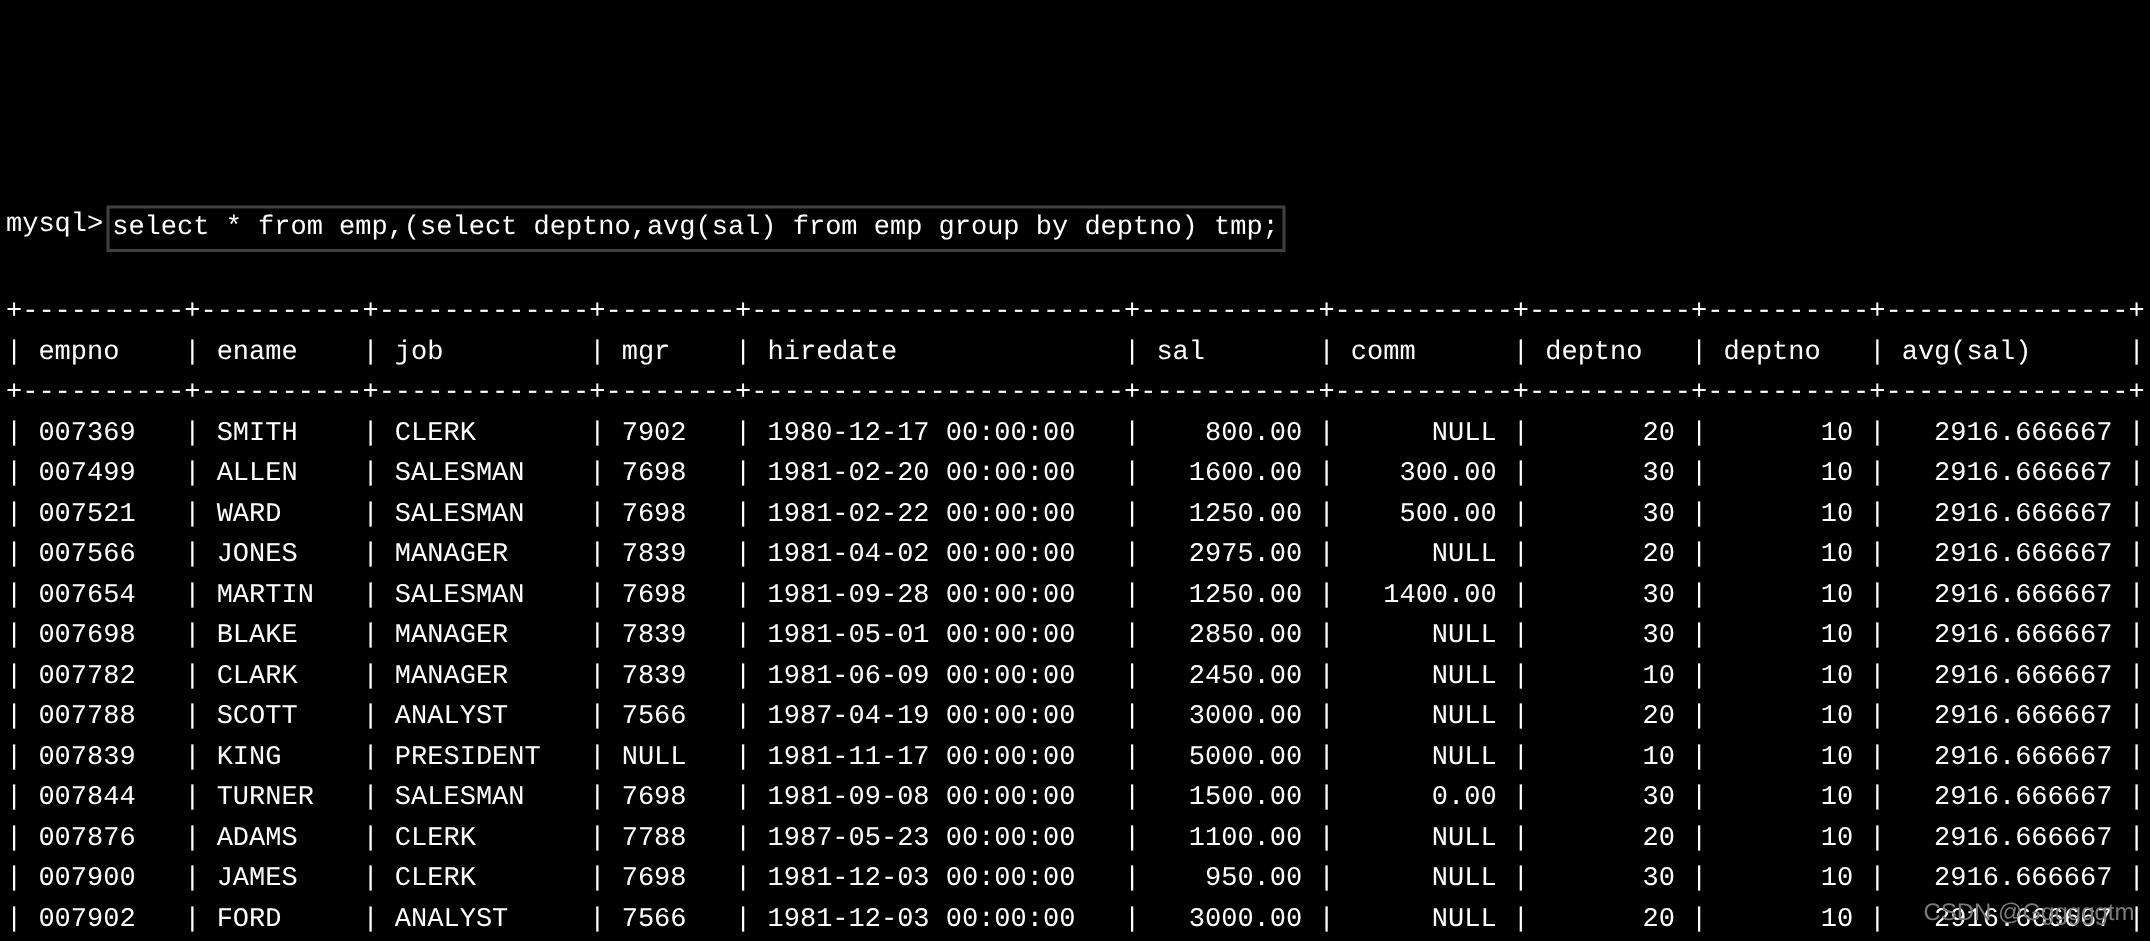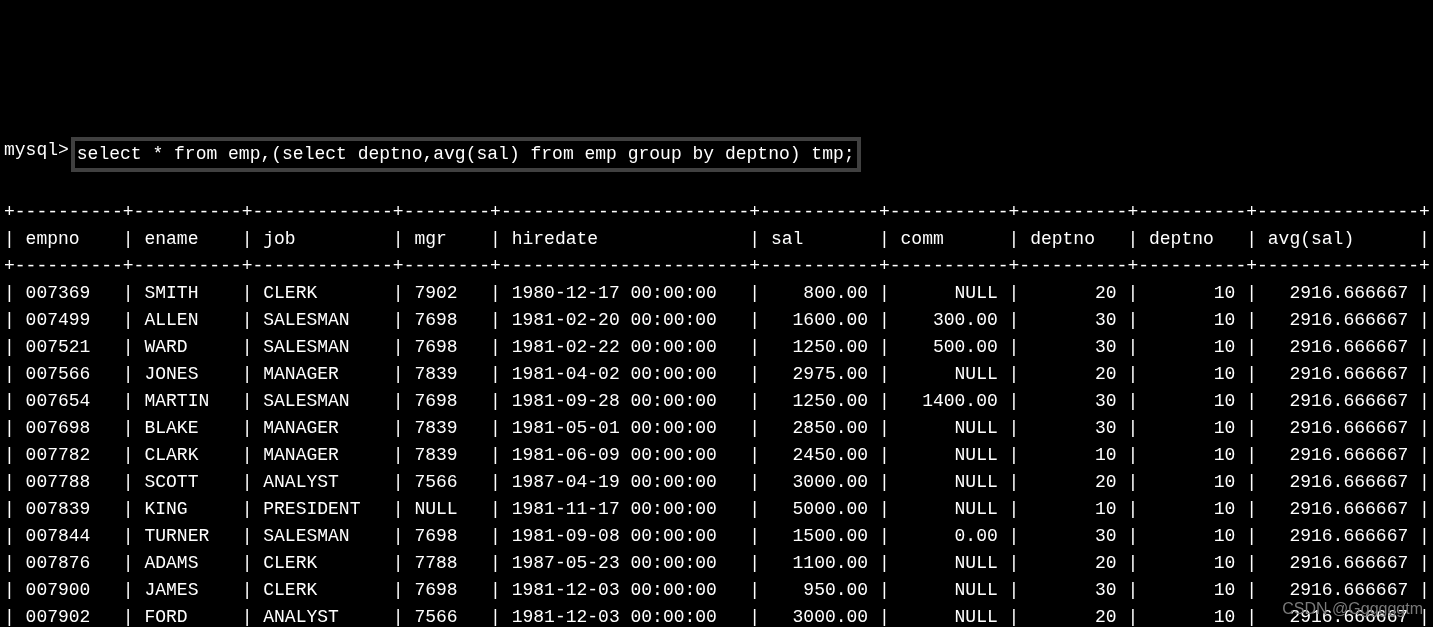--- a/index.html
+++ b/index.html
@@ -20,21 +20,21 @@
   }
   .prompt-line {
     display: flex;
     align-items: flex-start;
     text-align: right;
   }
   .prompt {
     color: #fff;
   }
   .query-box {
-    border: 4px solid #404040;
+    border: 2px solid #404040;
     padding: 0 2px;
     margin-left: 2px;
     display: inline-block;
   }
   .query {
     color: #fff;
   }
   .divider, .header-row, .data-row {
     color: #fff;
   }

